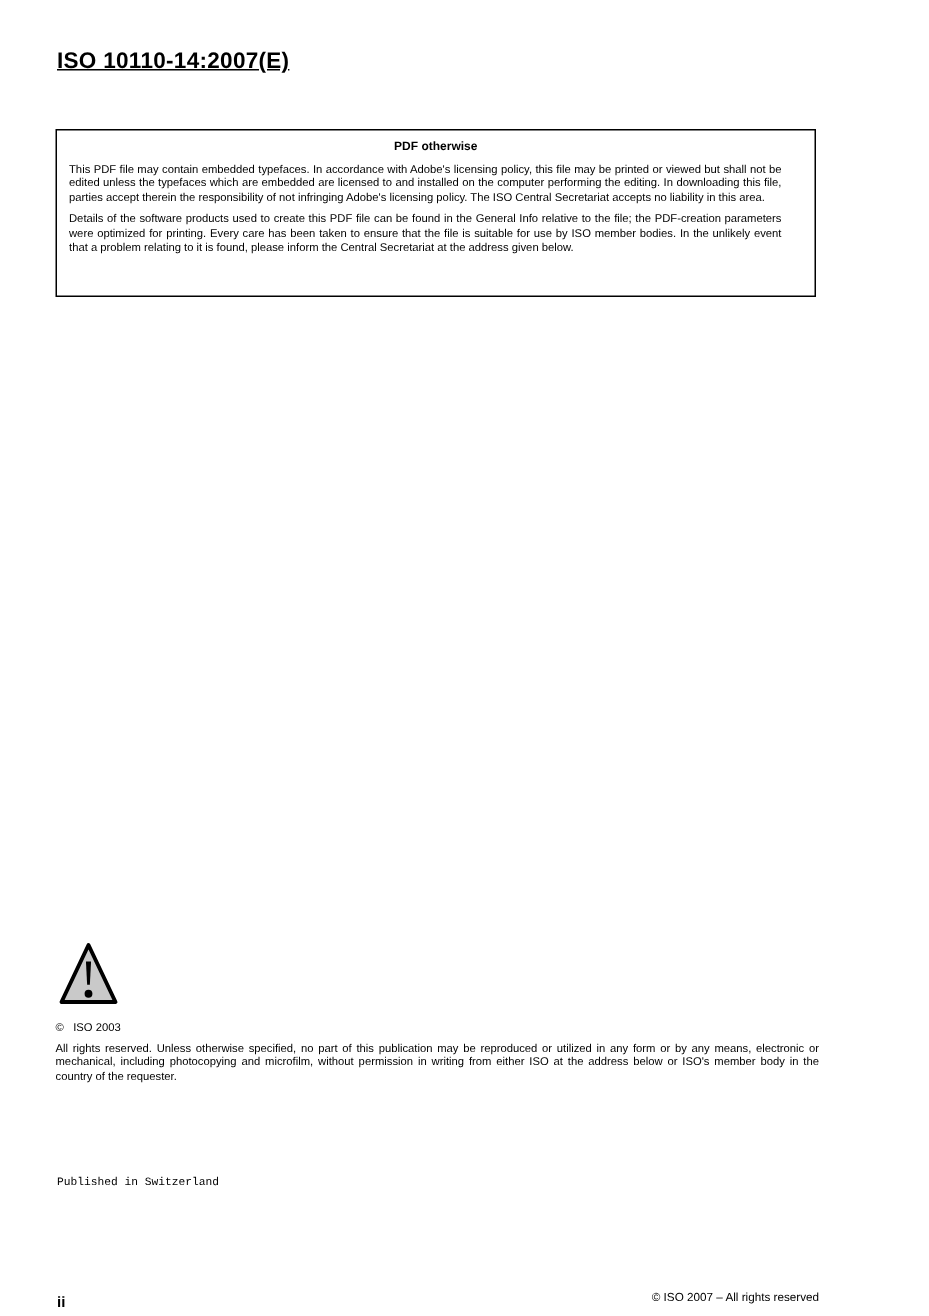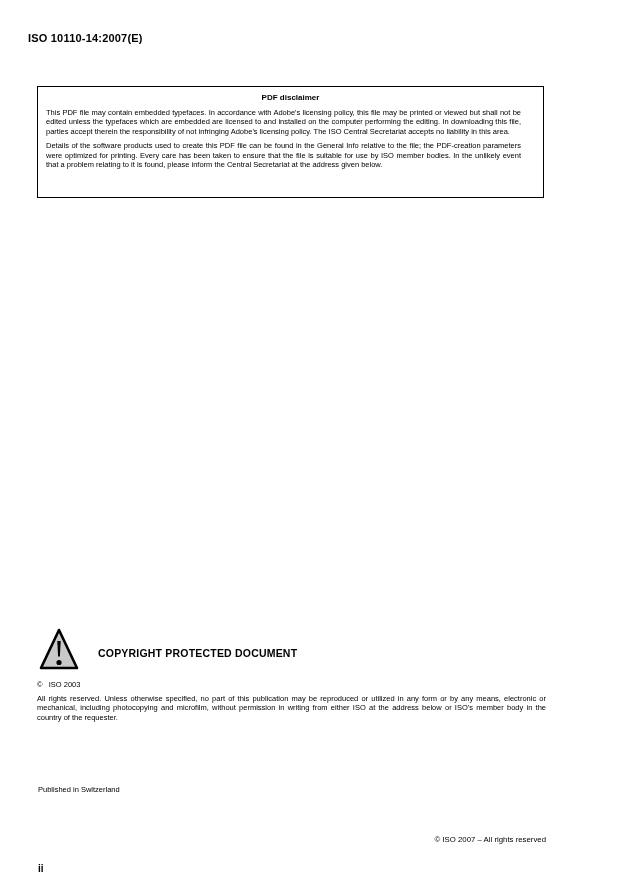--- a/index.html
+++ b/index.html
@@ -11,25 +11,26 @@
     position: relative;
     width: 619px;
     height: 877px;
     background: #ffffff;
     font-family: "Liberation Sans", sans-serif;
     color: #000000;
     overflow: hidden;
   }
   .doc-header {
     position: absolute;
-    left: 28px;
+    left: 38px;
     top: 32px;
-    font-size: 11px;
+    font-size: 15px;
     font-weight: bold;
     letter-spacing: 0.2px;
+    text-decoration: underline;
   }
   .disclaimer-box {
     position: absolute;
     left: 37px;
     top: 86px;
     width: 507px;
     height: 112px;
     border: 1px solid #000000;
     box-sizing: border-box;
     padding: 5px 8px 0 8px;
@@ -88,57 +89,57 @@
     line-height: 9.4px;
   }
   .address-block div {
     white-space: pre;
   }
   .published-line {
     position: absolute;
     left: 38px;
     top: 785px;
     font-size: 7.5px;
+    font-family: Liberation Mono, monospace;
   }
   .footer-page-number {
     position: absolute;
     left: 38px;
     top: 835px;
     font-size: 10px;
     font-weight: bold;
     margin-top: 28px;
   }
   .footer-copyright {
     position: absolute;
     right: 73px;
-    top: 835px;
+    top: 860px;
     font-size: 7.8px;
     text-align: center;
   }
 </style>
 </head>
 <body>
 
 <div class="page">
 
   <div class="doc-header">ISO 10110-14:2007(E)</div>
 
   <div class="disclaimer-box">
-    <div class="disclaimer-title">PDF disclaimer</div>
+    <div class="disclaimer-title">PDF otherwise</div>
     <p>This PDF file may contain embedded typefaces. In accordance with Adobe's licensing policy, this file may be printed or viewed but shall not be edited unless the typefaces which are embedded are licensed to and installed on the computer performing the editing. In downloading this file, parties accept therein the responsibility of not infringing Adobe's licensing policy. The ISO Central Secretariat accepts no liability in this area.</p>
     <p>Details of the software products used to create this PDF file can be found in the General Info relative to the file; the PDF-creation parameters were optimized for printing. Every care has been taken to ensure that the file is suitable for use by ISO member bodies. In the unlikely event that a problem relating to it is found, please inform the Central Secretariat at the address given below.</p>
   </div>
 
   <div class="copyright-banner">
     <svg class="warning-triangle" viewBox="0 0 40 44" xmlns="http://www.w3.org/2000/svg">
       <path d="M20 3 L38 41 L2 41 Z" fill="#c9c9c9" stroke="#000000" stroke-width="2.6" stroke-linejoin="round"></path>
       <path d="M18.3 14 L21.7 14 L20.9 29.5 L19.1 29.5 Z" fill="#000000"></path>
       <circle cx="20" cy="35.5" r="2.6" fill="#000000"></circle>
     </svg>
-    <div class="copyright-title">COPYRIGHT PROTECTED DOCUMENT</div>
   </div>
 
   <div class="copyright-line">©   ISO 2003</div>
 
   <div class="rights-para">All rights reserved. Unless otherwise specified, no part of this publication may be reproduced or utilized in any form or by any means, electronic or mechanical, including photocopying and microfilm, without permission in writing from either ISO at the address below or ISO's member body in the country of the requester.</div>
 
 
   <div class="published-line">Published in Switzerland</div>
 
   <div class="footer-page-number">ii</div>

